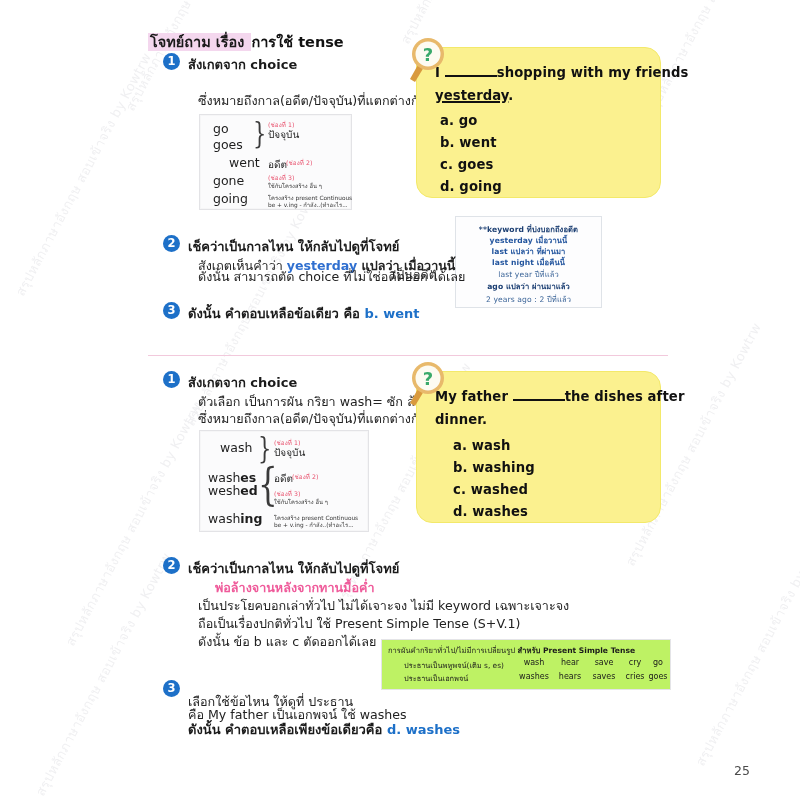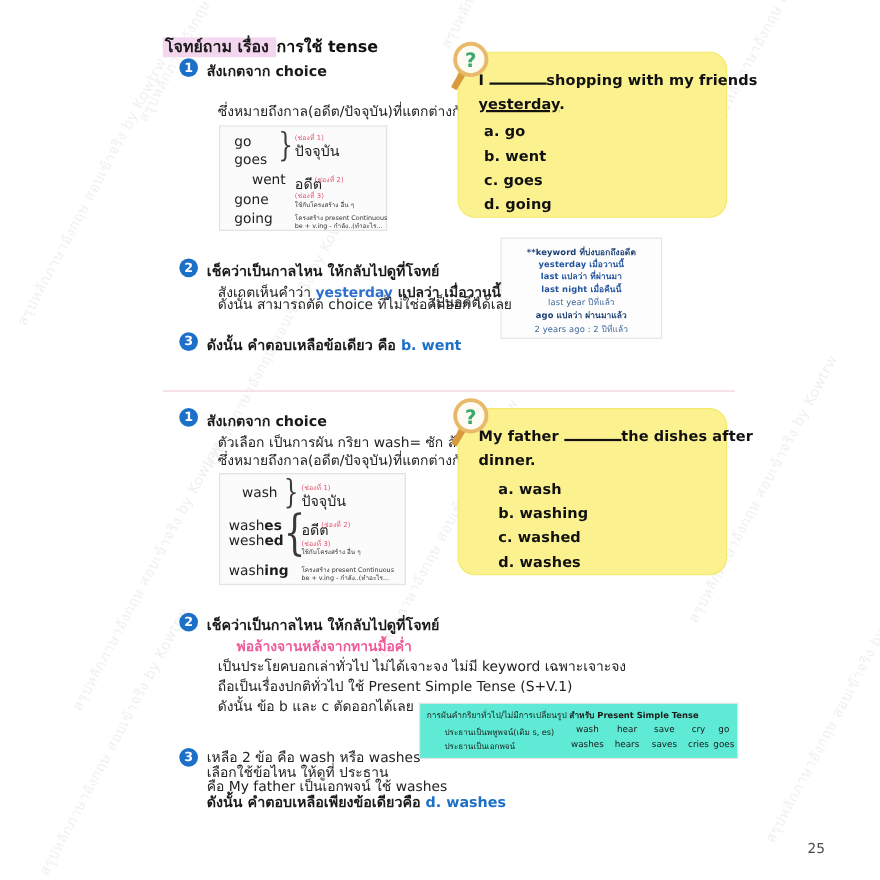--- a/index.html
+++ b/index.html
@@ -99,21 +99,21 @@
   .verbbox .vb-word .bd { font-weight: bold; }
   .verbbox .vb-red {
     position: absolute;
     font-size: 6.2px;
     color: #e8506c;
     white-space: nowrap;
     letter-spacing: .1px;
   }
   .verbbox .vb-tiny {
     position: absolute;
-    font-size: 13px;
+    font-size: 10px;
     color: #1d1d1d;
     white-space: nowrap;
   }
   .verbbox .vb-tiny2 {
     position: absolute;
     font-size: 5.8px;
     color: #333;
     white-space: nowrap;
   }
   .brace {
@@ -169,21 +169,21 @@
     color: #23559e;
     font-weight: bold;
     letter-spacing: .1px;
   }
   .kwbox .kl.plain { color: #3d6699; font-weight: normal; }
   .kwbox .kl.dark  { color: #1c3f73; }
 
   
   .gtable {
     position: absolute;
-    background: #5eead4;
+    background: #bef264;
     border: 1px solid #e4e4e7;
   }
   .gtable .gt-title {
     position: absolute;
     left: 6px; top: 4px;
     font-size: 7.6px;
     color: #1a1a1a;
     white-space: nowrap;
   }
   .gtable .gt-title .bd { font-weight: bold; }
@@ -360,21 +360,20 @@
   </div>
 
   <div class="bullet" style="left:163px; top:557px;">2</div>
   <div class="head" style="left:188px; top:558px;">เช็คว่าเป็นกาลไหน ให้กลับไปดูที่โจทย์</div>
   <div class="body-line pink-txt" style="left:215px; top:578px;">พ่อล้างจานหลังจากทานมื้อค่ำ</div>
   <div class="body-line" style="left:198px; top:596px;">เป็นประโยคบอกเล่าทั่วไป ไม่ได้เจาะจง ไม่มี keyword เฉพาะเจาะจง</div>
   <div class="body-line" style="left:198px; top:614px;">ถือเป็นเรื่องปกติทั่วไป ใช้ Present Simple Tense (S+V.1)</div>
   <div class="body-line" style="left:198px; top:632px;">ดังนั้น ข้อ b และ c ตัดออกได้เลย</div>
 
   <div class="bullet" style="left:163px; top:680px;">3</div>
-  <div class="body-line" style="left:188px; top:679px;">เหลือ 2 ข้อ คือ wash หรือ washes</div>
   <div class="body-line" style="left:188px; top:692px;">เลือกใช้ข้อไหน ให้ดูที่ ประธาน</div>
   <div class="body-line" style="left:188px; top:705px;">คือ My father เป็นเอกพจน์ ใช้ washes</div>
   <div class="head" style="left:188px; top:719px;">
     <span>ดังนั้น คำตอบเหลือเพียงข้อเดียวคือ </span><span class="ans-blue">d. washes</span>
   </div>
 
   <div class="gtable" style="left:381px; top:639px; width:288px; height:49px;">
     <div class="gt-title">
       <span>การผันคำกริยาทั่วไป/ไม่มีการเปลี่ยนรูป </span><span class="bd">สำหรับ Present Simple Tense</span>
     </div>

